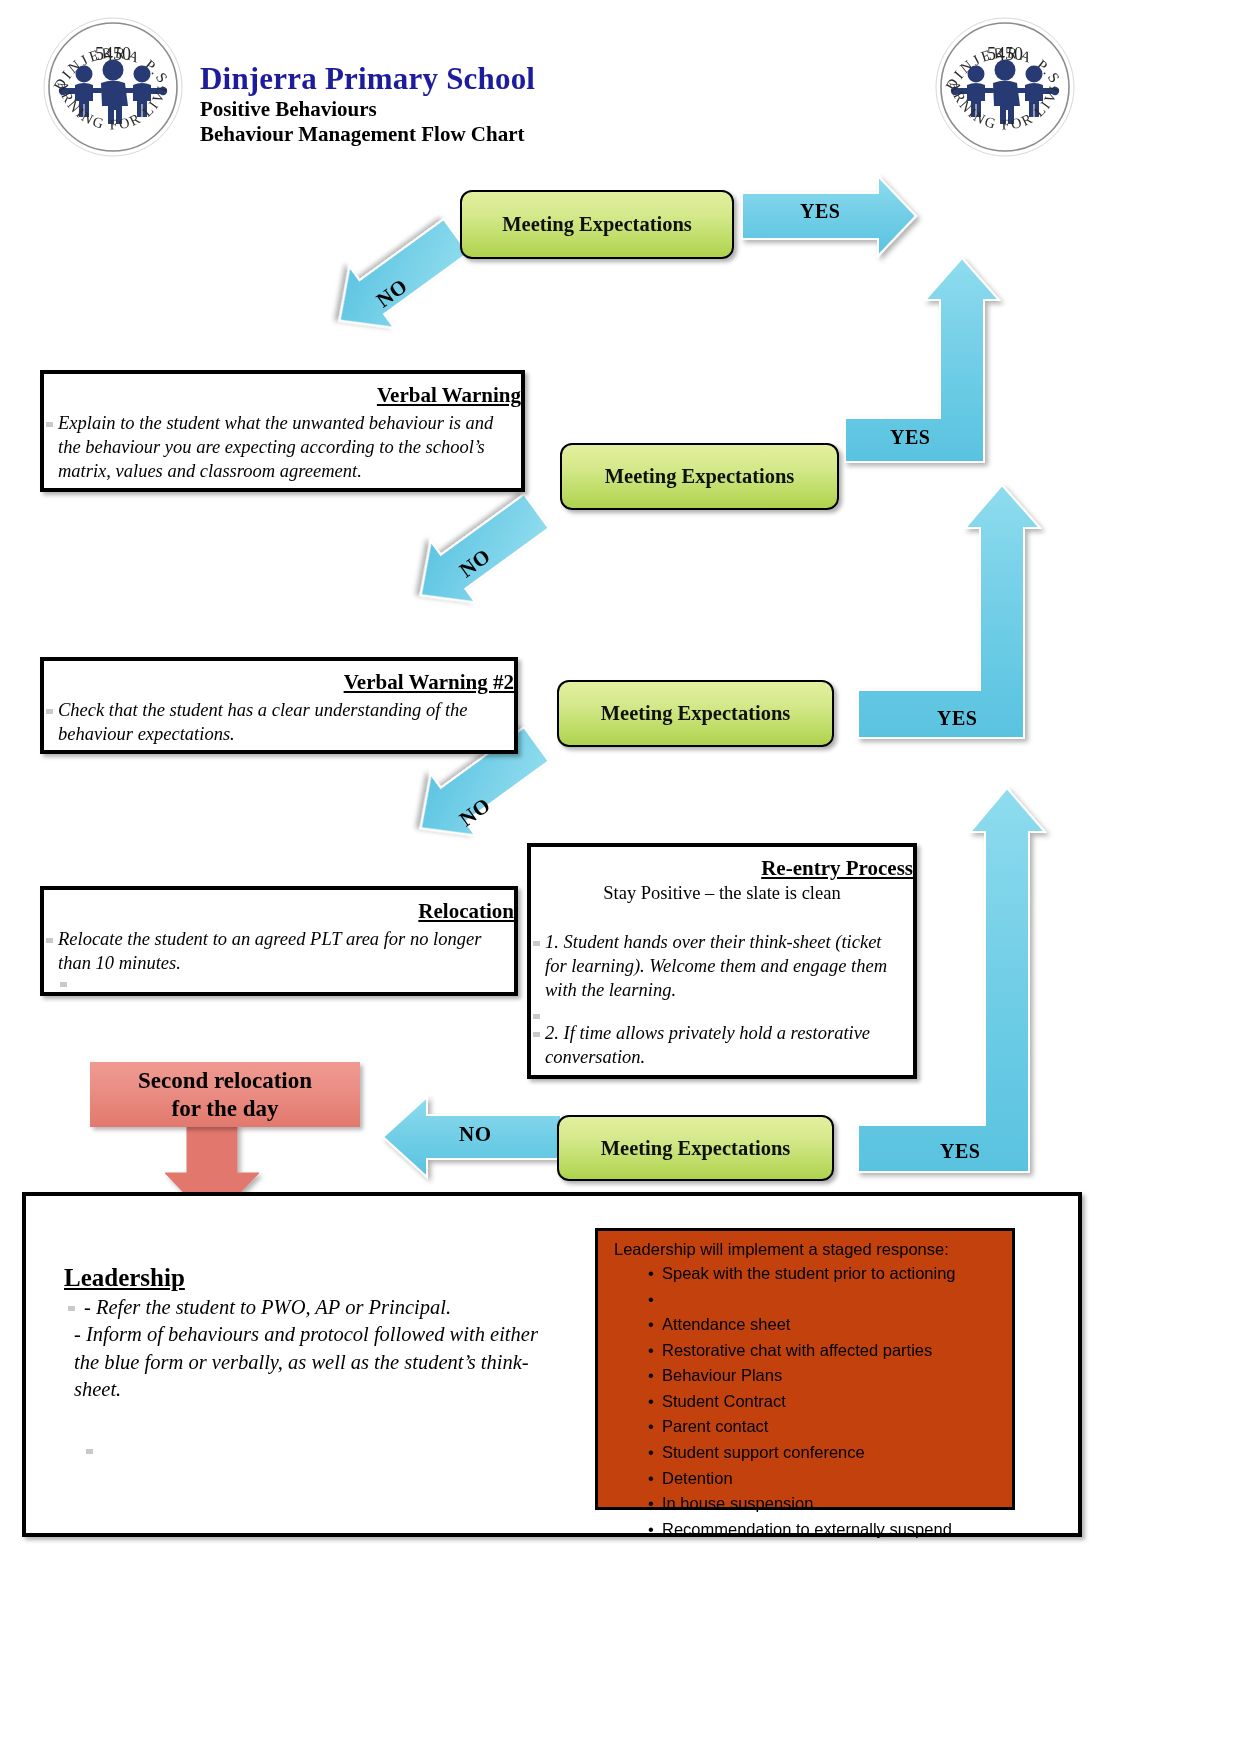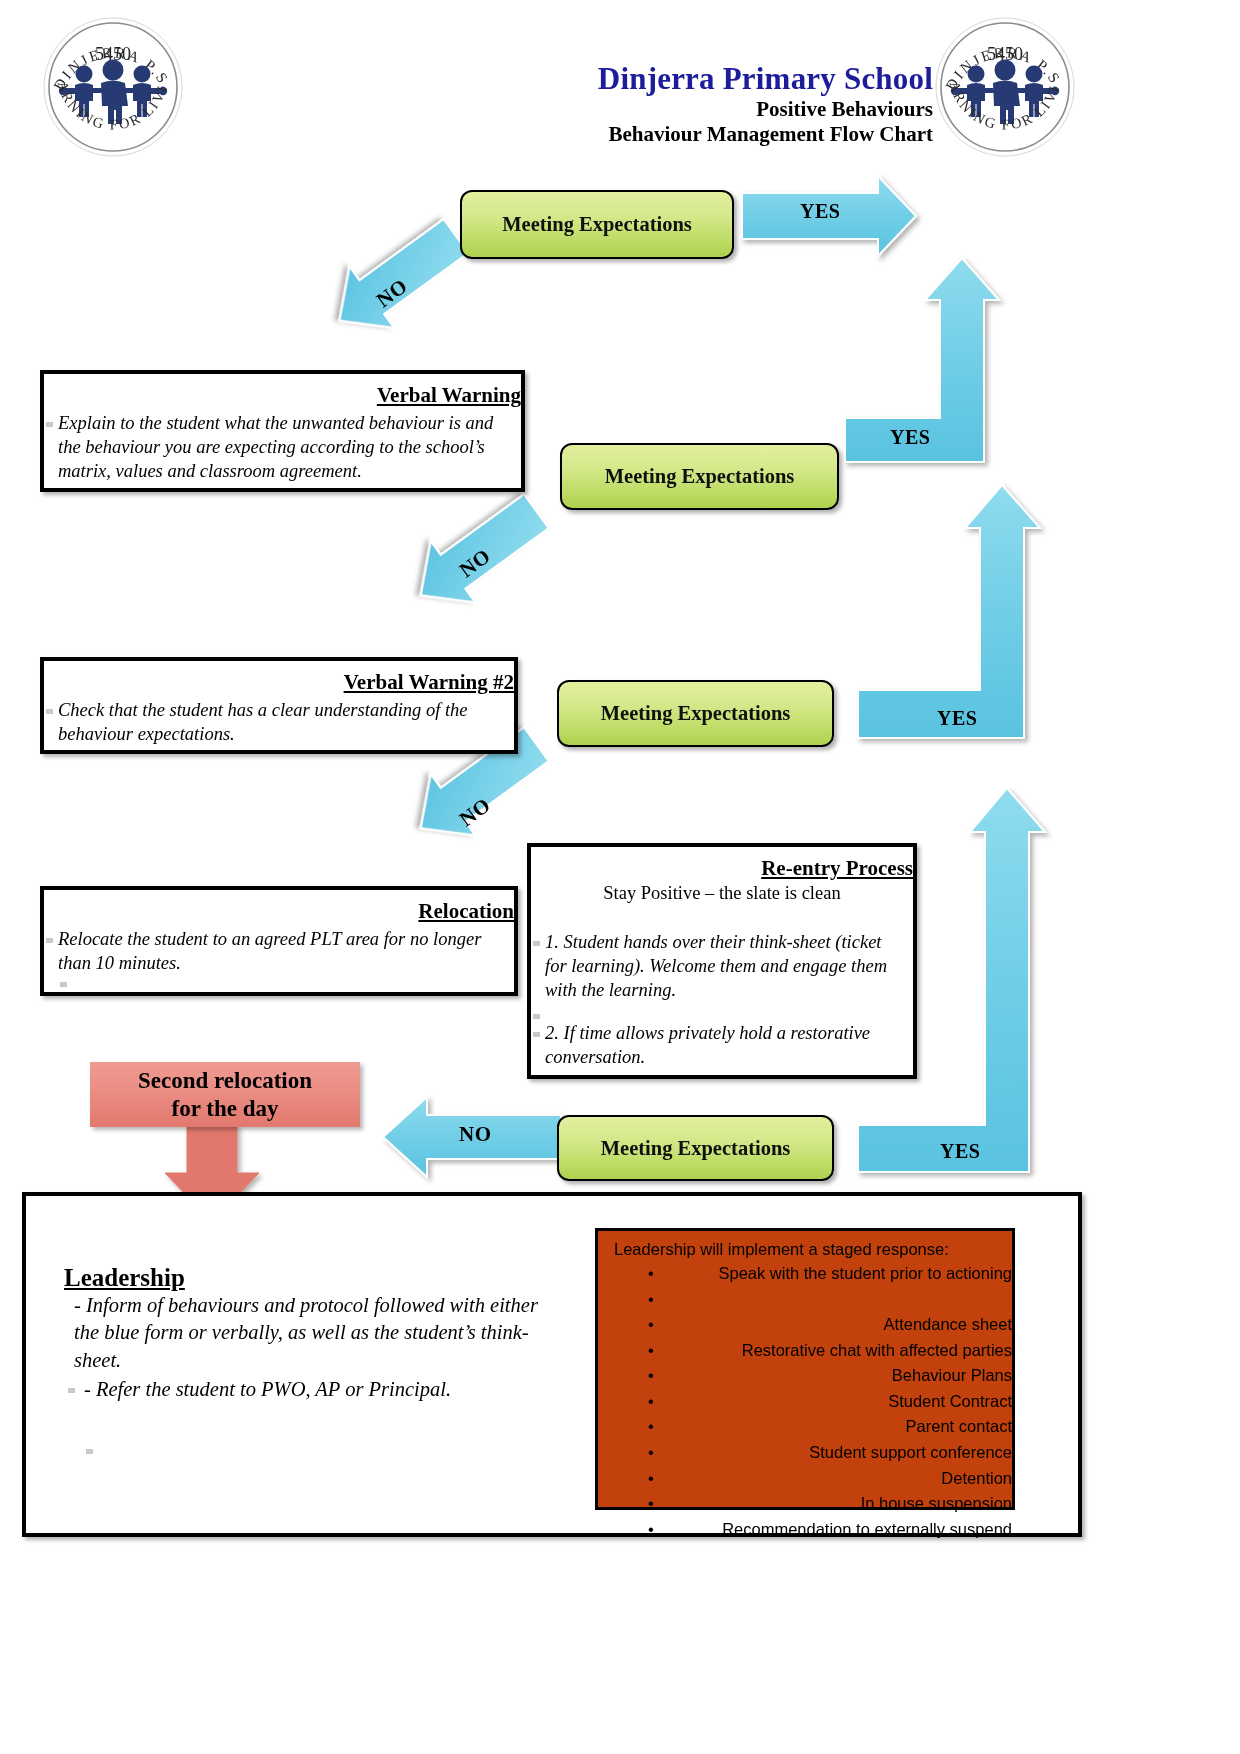--- a/index.html
+++ b/index.html
@@ -26,24 +26,24 @@
     position: absolute;
     width: 150px;
     height: 150px;
   }
   .logo-left  { left: 38px;  top: 12px; }
   .logo-right { left: 930px; top: 12px; }
 
   
   .title-block {
     position: absolute;
-    left: 213px;
+    left: 200px;
     top: 62px;
     width: 720px;
-    text-align: right;
+    text-align: left;
   }
   .title-main {
     font-size: 31px;
     font-weight: bold;
     color: #1d1d9c;
     line-height: 1.12;
     letter-spacing: .2px;
   }
   .title-sub {
     font-size: 21px;
@@ -162,21 +162,21 @@
     display: flex;
     font-size: 16.5px;
     line-height: 1.55;
     color: #000;
   }
   .bullet-dot {
     width: 22px;
     text-align: center;
     margin-left: 42px;
   }
-  .bullet-txt { flex: 1; text-align: right; }
+  .bullet-txt { flex: 1; }
 </style>
 </head>
 <body>
 
 <div class="page">
 
   <div class="logo logo-left">
     <svg viewBox="0 0 150 150" width="150" height="150">
       <defs>
         <path id="arcTopL" d="M 22,86 A 55,55 0 0 1 128,86" fill="none"></path>
@@ -357,27 +357,27 @@
   <div class="red-box" style="left:90px; top:1062px; width:270px; height:65px;">
     <div>
       <div>Second relocation</div>
       <div>for the day</div>
     </div>
   </div>
 
   <div class="wbox" style="left:22px; top:1192px; width:1060px; height:345px;">
     <div style="position:absolute; left:38px; top:68px; width:490px;">
       <div class="lead-title">Leadership</div>
-      <div class="lead-body" style="padding-left:10px;">
-        <span>-  Inform of behaviours and protocol followed with either the blue form or verbally, as well as the student’s think-sheet.</span>
-      </div>
       <div class="lead-body" style="position:relative; padding-left:20px; margin-top:2px;">
         <span class="dimbullet" style="left:4px; top:12px;"></span>
         <span>- Refer the student to PWO, AP or Principal.</span>
       </div>
+      <div class="lead-body" style="padding-left:10px;">
+        <span>-  Inform of behaviours and protocol followed with either the blue form or verbally, as well as the student’s think-sheet.</span>
+      </div>
       <span class="dimbullet" style="left:22px; top:185px;"></span>
     </div>
 
     <div class="bullet-panel" style="left:533px; top:32px; width:420px; height:282px;">
       <div class="bullet-head">Leadership will implement a staged response:</div>
       <div id="staged-list">
           <div class="bullet-row">
             <span class="bullet-dot">•</span>
             <span class="bullet-txt">Speak with the student prior to actioning</span>
           </div>

